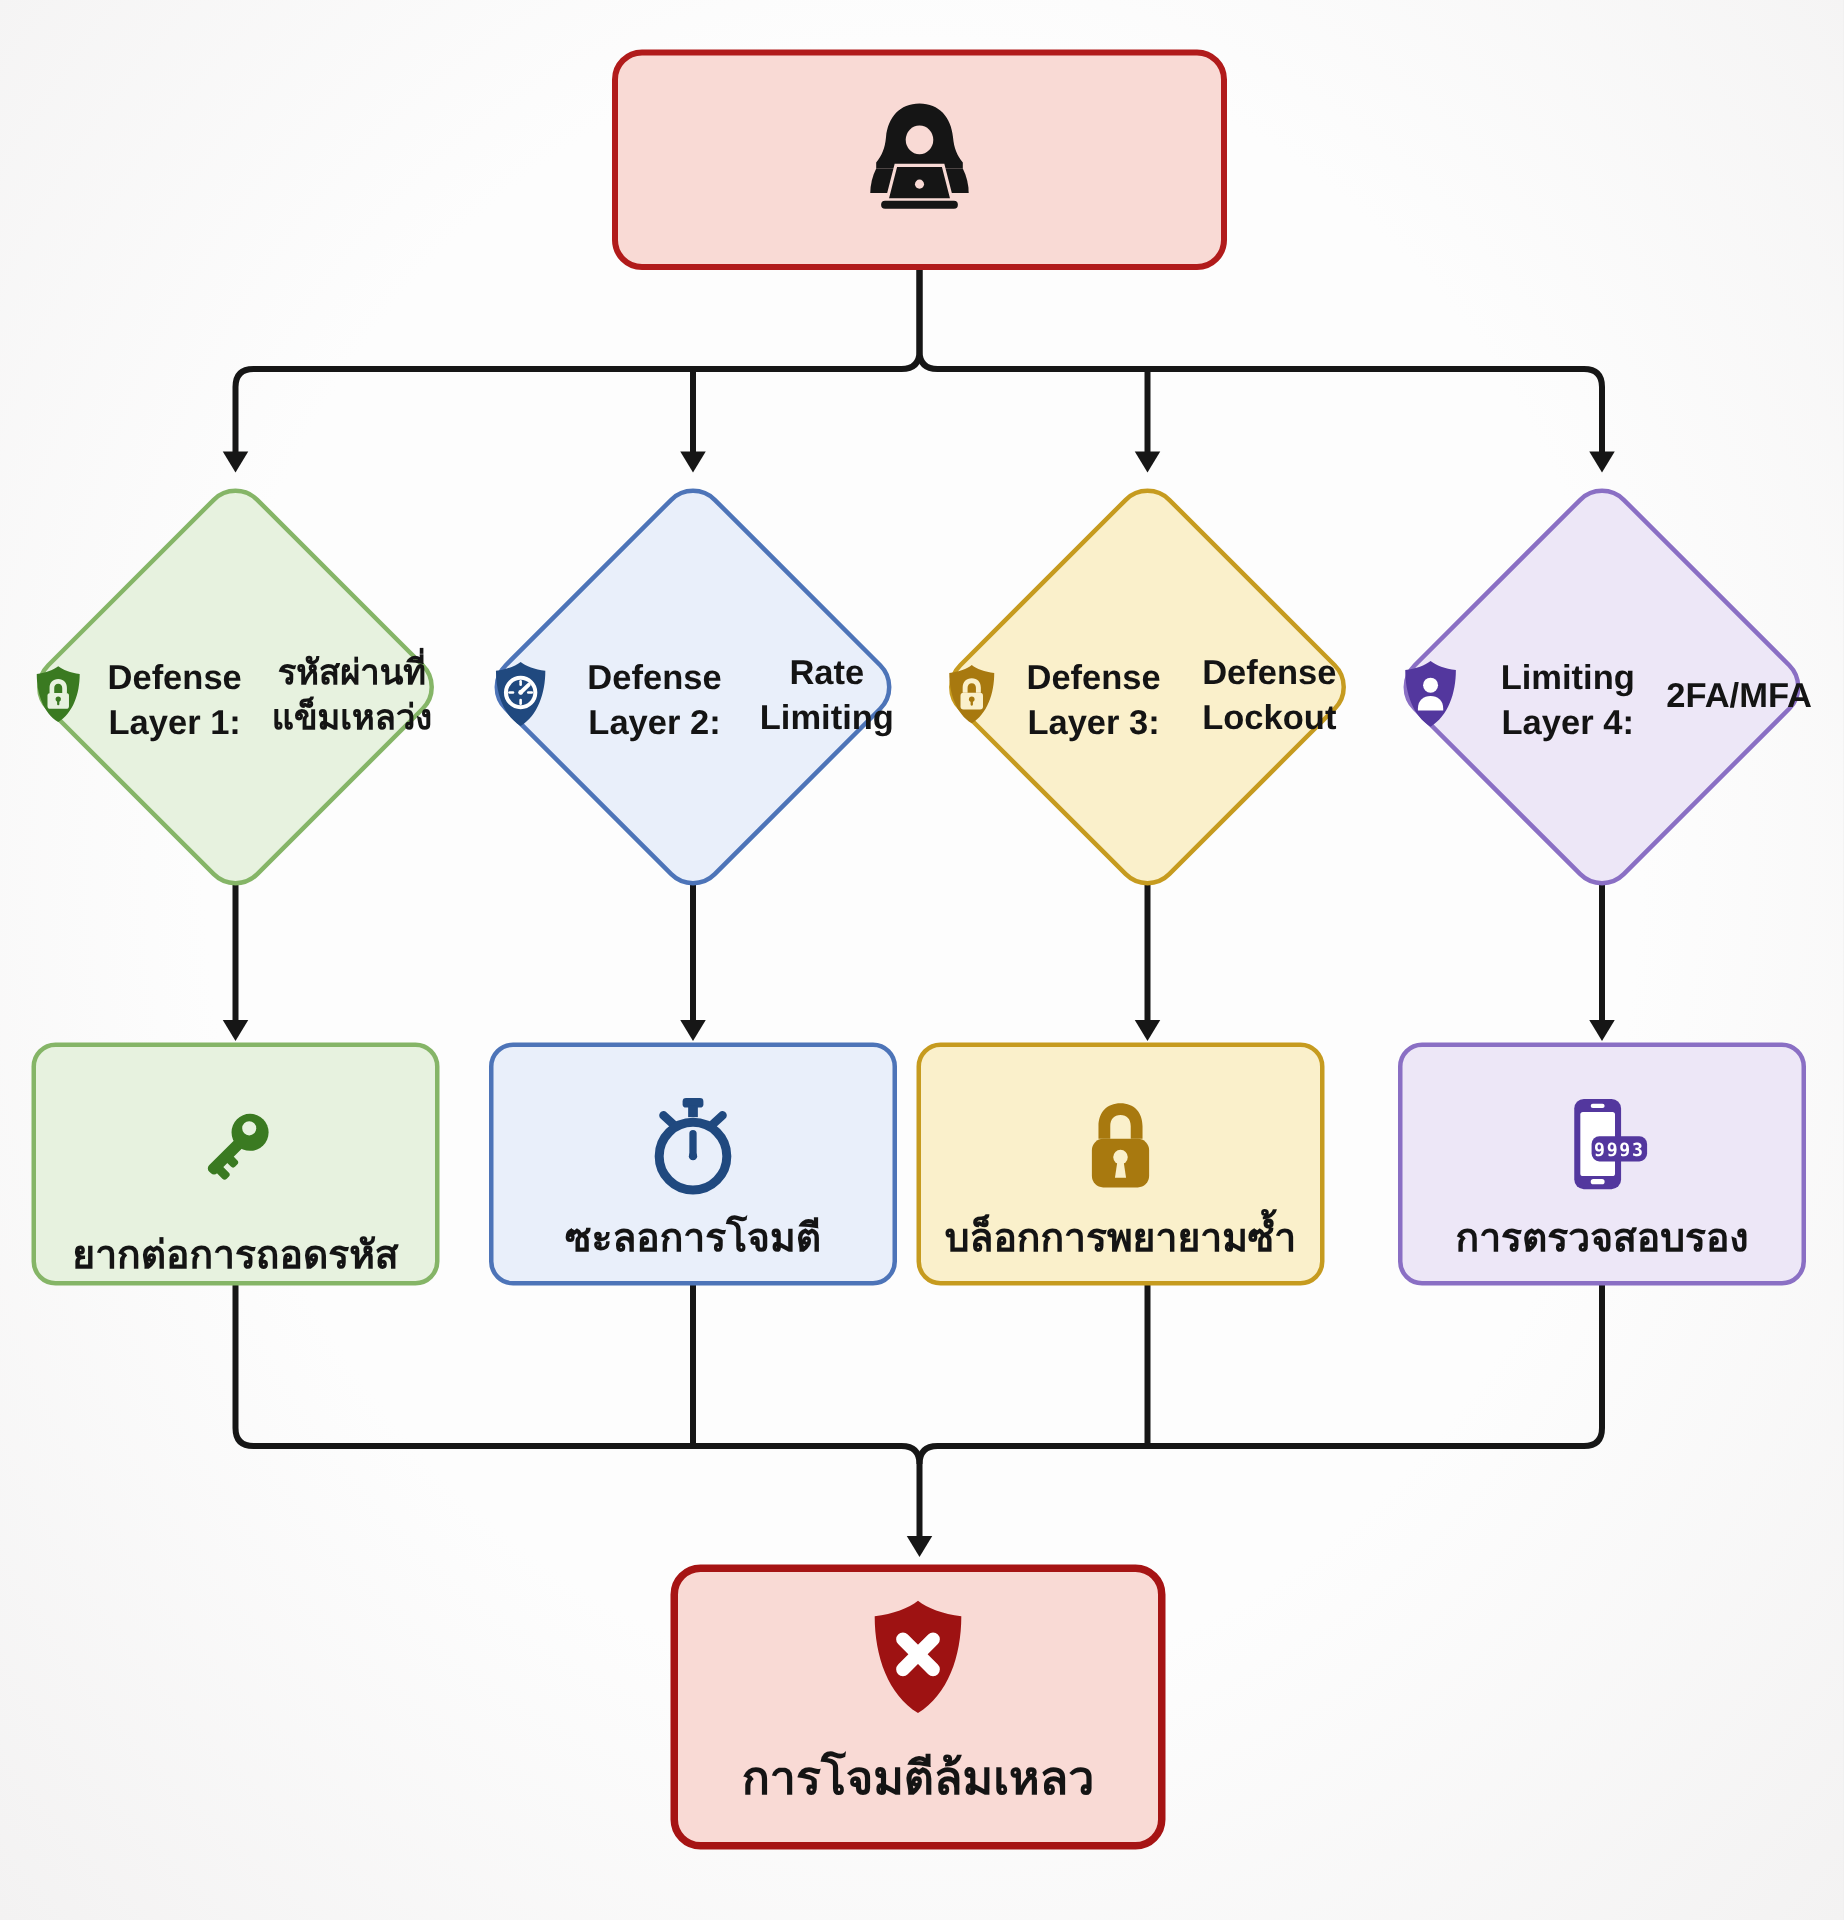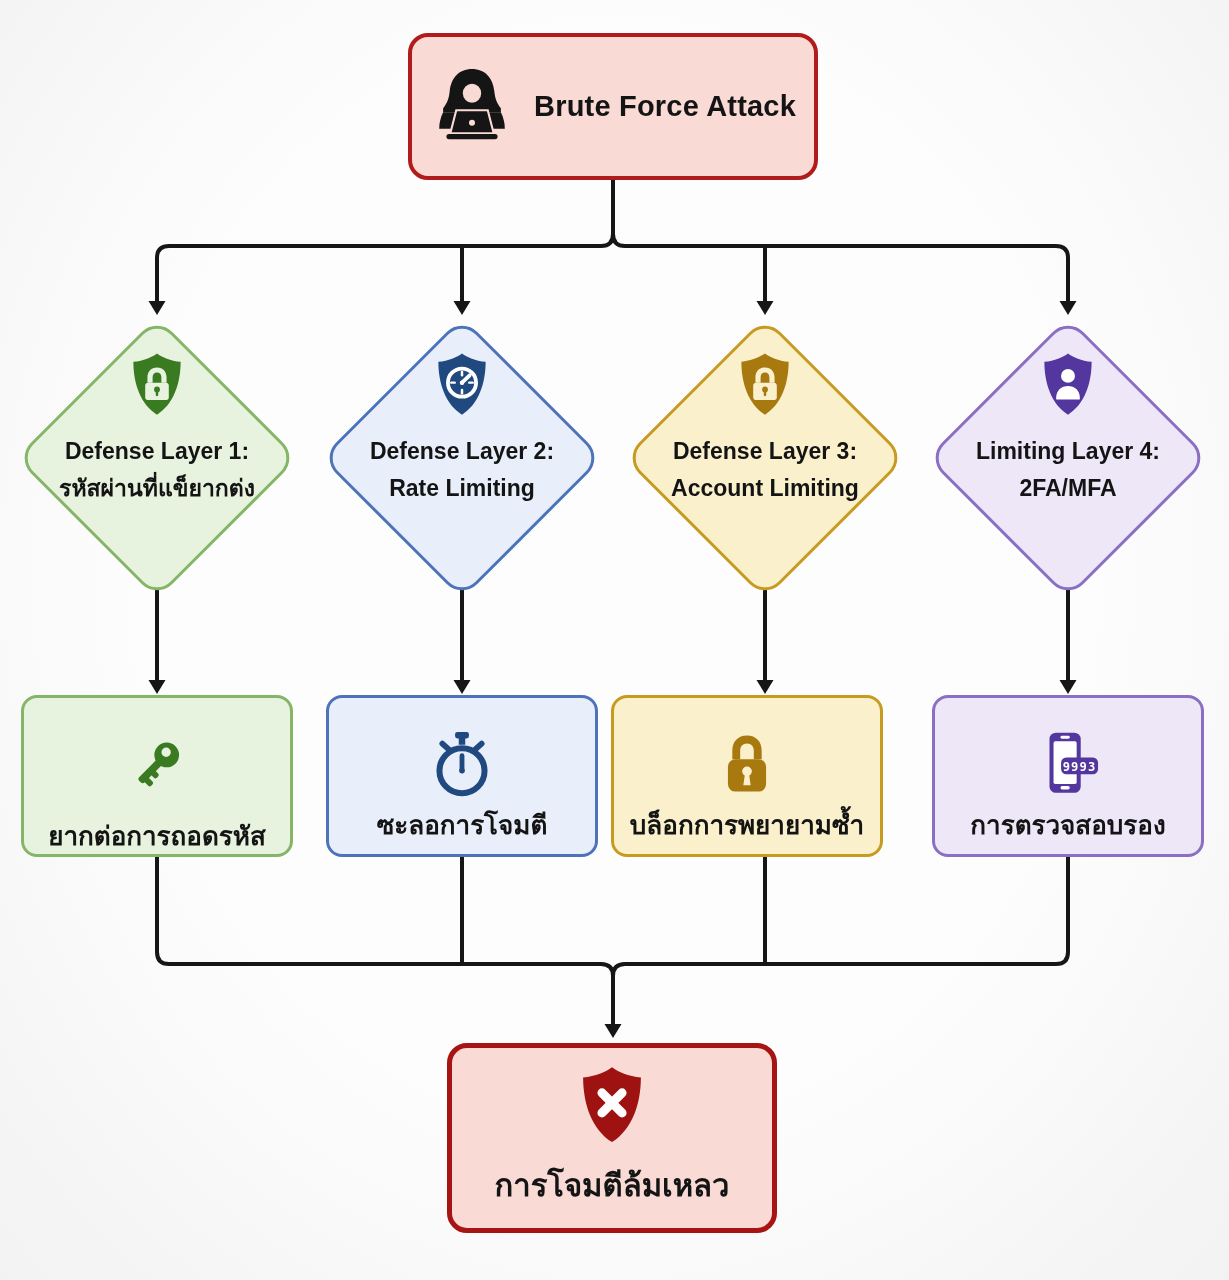--- a/index.html
+++ b/index.html
@@ -29,21 +29,21 @@
   }
   .attack .lbl{font-size:29px;font-weight:800;letter-spacing:.2px;}
 
   
   .diamond{
     width:200px;height:200px;transform:rotate(45deg);
     background:var(--fill);border:3px solid var(--border);border-radius:22px;
   }
   .d1{left:57px;top:358px;} .d2{left:362px;top:358px;} .d3{left:665px;top:358px;} .d4{left:968px;top:358px;}
   .diamond-content{
-    width:280px;height:240px;top:340px;display:flex;flex-direction:column;align-items:center;
+    width:280px;height:240px;top:340px;display:flex;align-items:center;
     text-align:center;pointer-events:none;
   }
   .c1{left:17px;} .c2{left:322px;} .c3{left:625px;} .c4{left:928px;}
   .diamond-content .icon{margin-top:8px;}
   .diamond-content .ttl{font-size:23px;font-weight:800;margin-top:13px;line-height:1.3;}
   .diamond-content .sub{font-size:23px;font-weight:800;margin-top:7px;line-height:1.3;}
 
   
   .result{
     top:695px;width:272px;height:162px;
@@ -98,38 +98,37 @@
 
   <div class="node attack">
     <svg class="icon" width="84" height="84" viewBox="0 0 64 64" style="color:#151515">
       <path fill="currentColor" d="M32 3 C22 3 16 10 15 20 C14.4 26 13 29 10 33 L10 36 L54 36 L54 33 C51 29 49.6 26 49 20 C48 10 42 3 32 3 Z"></path>
       <ellipse cx="32" cy="21.5" rx="7" ry="7.3" fill="var(--attack-fill)"></ellipse>
       <path fill="currentColor" d="M10 36 C8 40 7 44.5 7 48.5 L57 48.5 C57 44.5 56 40 54 36 Z"></path>
       <path fill="currentColor" stroke="var(--attack-fill)" stroke-width="1.6" d="M20 34.5 L44 34.5 L48.5 52 L15.5 52 Z"></path>
       <circle cx="32" cy="44" r="2.3" fill="var(--attack-fill)"></circle>
       <rect x="12.5" y="52.5" width="39" height="4" rx="2" fill="currentColor"></rect>
     </svg>
-    <span class="lbl">Brute Force Attack</span>
   </div>
 
   <div class="node diamond t-green d1"></div>
   <div class="node diamond t-blue d2"></div>
   <div class="node diamond t-gold d3"></div>
   <div class="node diamond t-purple d4"></div>
 
   <div class="node diamond-content t-green c1">
     <svg class="icon" width="72" height="76" viewBox="0 0 64 64" style="color:var(--green-icon)">
       <path fill="currentColor" d="M32 3 C36.5 6.5 44 9.5 53 10.5 C53 30 46.5 48.5 32 57.5 C17.5 48.5 11 30 11 10.5 C20 9.5 27.5 6.5 32 3 Z"></path>
       <path fill="var(--fill)" d="M32 15.5 c-5.2 0-8.5 3.6-8.5 8.8 V29 h4.6 v-4.7 c0-2.6 1.5-4.3 3.9-4.3 s3.9 1.7 3.9 4.3 V29 h4.6 v-4.7 c0-5.2-3.3-8.8-8.5-8.8 z"></path>
       <rect x="21.5" y="29" width="21" height="15.5" rx="2.8" fill="var(--fill)"></rect>
       <circle cx="32" cy="35" r="2.6" fill="currentColor"></circle>
       <rect x="30.9" y="36.2" width="2.2" height="4.8" rx="1" fill="currentColor"></rect>
     </svg>
     <div class="ttl">Defense Layer 1:</div>
-    <div class="sub">รหัสผ่านที่แข็ยากต่ง</div>
+    <div class="sub">รหัสผ่านที่แข็มเหลว่ง</div>
   </div>
 
   <div class="node diamond-content t-blue c2">
     <svg class="icon" width="72" height="76" viewBox="0 0 64 64" style="color:var(--blue-icon)">
       <path fill="currentColor" d="M32 3 C36.5 6.5 44 9.5 53 10.5 C53 30 46.5 48.5 32 57.5 C17.5 48.5 11 30 11 10.5 C20 9.5 27.5 6.5 32 3 Z"></path>
       <circle cx="32" cy="29" r="12.5" stroke="#fff" stroke-width="3.4" fill="none"></circle>
       <g stroke="#fff" stroke-width="2.2" stroke-linecap="round">
         <line x1="32" y1="19.5" x2="32" y2="22.5"></line>
         <line x1="32" y1="35.5" x2="32" y2="38.5"></line>
         <line x1="22.5" y1="29" x2="25.5" y2="29"></line>
@@ -144,21 +143,21 @@
 
   <div class="node diamond-content t-gold c3">
     <svg class="icon" width="72" height="76" viewBox="0 0 64 64" style="color:var(--gold-icon)">
       <path fill="currentColor" d="M32 3 C36.5 6.5 44 9.5 53 10.5 C53 30 46.5 48.5 32 57.5 C17.5 48.5 11 30 11 10.5 C20 9.5 27.5 6.5 32 3 Z"></path>
       <path fill="var(--fill)" d="M32 15.5 c-5.2 0-8.5 3.6-8.5 8.8 V29 h4.6 v-4.7 c0-2.6 1.5-4.3 3.9-4.3 s3.9 1.7 3.9 4.3 V29 h4.6 v-4.7 c0-5.2-3.3-8.8-8.5-8.8 z"></path>
       <rect x="21.5" y="29" width="21" height="15.5" rx="2.8" fill="var(--fill)"></rect>
       <circle cx="32" cy="35" r="2.6" fill="currentColor"></circle>
       <rect x="30.9" y="36.2" width="2.2" height="4.8" rx="1" fill="currentColor"></rect>
     </svg>
     <div class="ttl">Defense Layer 3:</div>
-    <div class="sub">Account Limiting</div>
+    <div class="sub">Defense Lockout</div>
   </div>
 
   <div class="node diamond-content t-purple c4">
     <svg class="icon" width="72" height="76" viewBox="0 0 64 64" style="color:var(--purple-icon)">
       <path fill="currentColor" d="M32 3 C36.5 6.5 44 9.5 53 10.5 C53 30 46.5 48.5 32 57.5 C17.5 48.5 11 30 11 10.5 C20 9.5 27.5 6.5 32 3 Z"></path>
       <circle cx="32" cy="23" r="6.2" fill="#fff"></circle>
       <path fill="#fff" d="M21.5 42.5 c0-6.8 4.7-10.4 10.5-10.4 s10.5 3.6 10.5 10.4 v1.5 h-21 z"></path>
     </svg>
     <div class="ttl">Limiting Layer 4:</div>
     <div class="sub">2FA/MFA</div>

